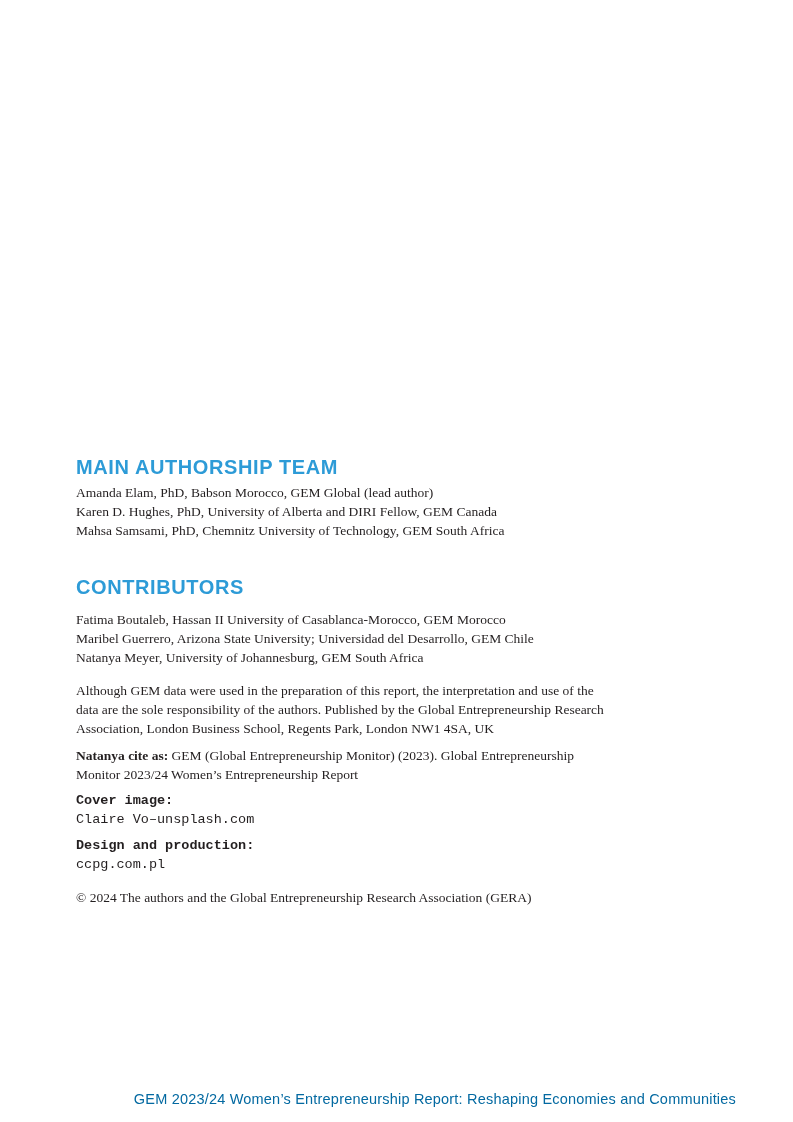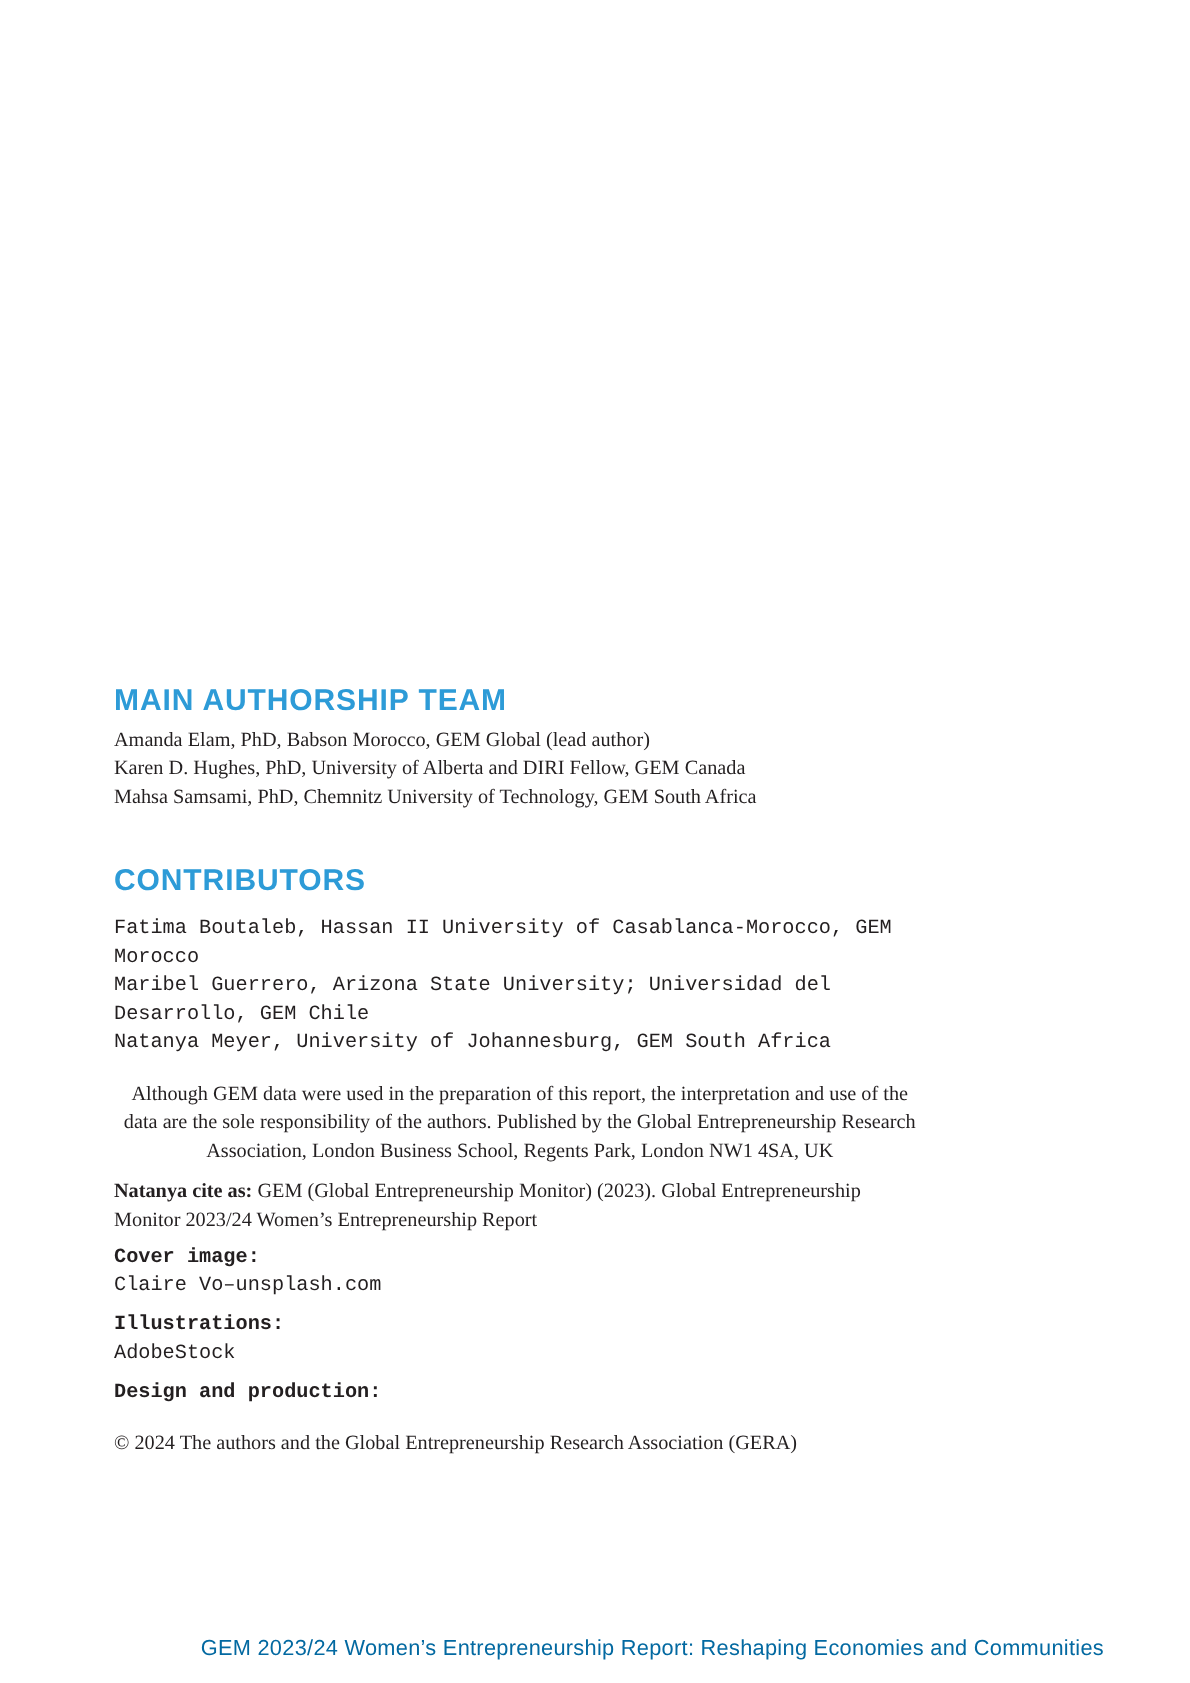--- a/index.html
+++ b/index.html
@@ -30,30 +30,30 @@
   }
   .heading-authorship { margin-top: 437px; }
   .heading-contributors { margin-top: 36px; }
   .people p {
     margin: 0;
     font-size: 13.5px;
     line-height: 19px;
     color: #231f20;
   }
   .people-authorship { margin-top: 4px; }
-  .people-contributors { margin-top: 11px; font-family: Liberation Mono, monospace; }
+  .people-contributors { margin-top: 11px; }
   .para {
     margin: 0;
     font-size: 13.5px;
     line-height: 19px;
     max-width: 541px;
     color: #231f20;
   }
   .para-acknowledgement { margin-top: 106px; }
-  .para-disclaimer { margin-top: 14px; text-align: center; }
+  .para-disclaimer { margin-top: 14px; }
   .para-citation { margin-top: 8px; }
   .credit-block { margin-top: 7px; }
   .credit-block p {
     margin: 0;
     font-size: 13.5px;
     line-height: 19px;
     font-family: Liberation Mono, monospace;
   }
   .credit-label { font-weight: bold; }
   .copyright {
@@ -97,27 +97,24 @@
 
     <p class="para para-disclaimer">Although GEM data were used in the preparation of this report, the interpretation and use of the data are the sole responsibility of the authors. Published by the Global Entrepreneurship Research Association, London Business School, Regents Park, London NW1 4SA, UK</p>
 
     <p class="para para-citation"><strong>Natanya cite as:</strong><span> GEM (Global Entrepreneurship Monitor) (2023). Global Entrepreneurship Monitor 2023/24 Women’s Entrepreneurship Report</span></p>
 
     <div class="credit-block">
       <p class="credit-label">Cover image:</p>
       <p class="credit-value">Claire Vo–unsplash.com</p>
     </div>
 
-    <div class="credit-block">
-      <p class="credit-label">Illustrations:</p>
-      <p class="credit-value">AdobeStock</p>
-    </div>
 
     <div class="credit-block">
       <p class="credit-label">Design and production:</p>
+      <p class="credit-value">ccpg.com.pl</p>
     </div>
 
     <p class="copyright">© 2024 The authors and the Global Entrepreneurship Research Association (GERA)</p>
   </main>
 
   <footer class="page-footer">
     <span>GEM 2023/24 Women’s Entrepreneurship Report: Reshaping Economies and Communities</span>
   </footer>
 </div>
 

